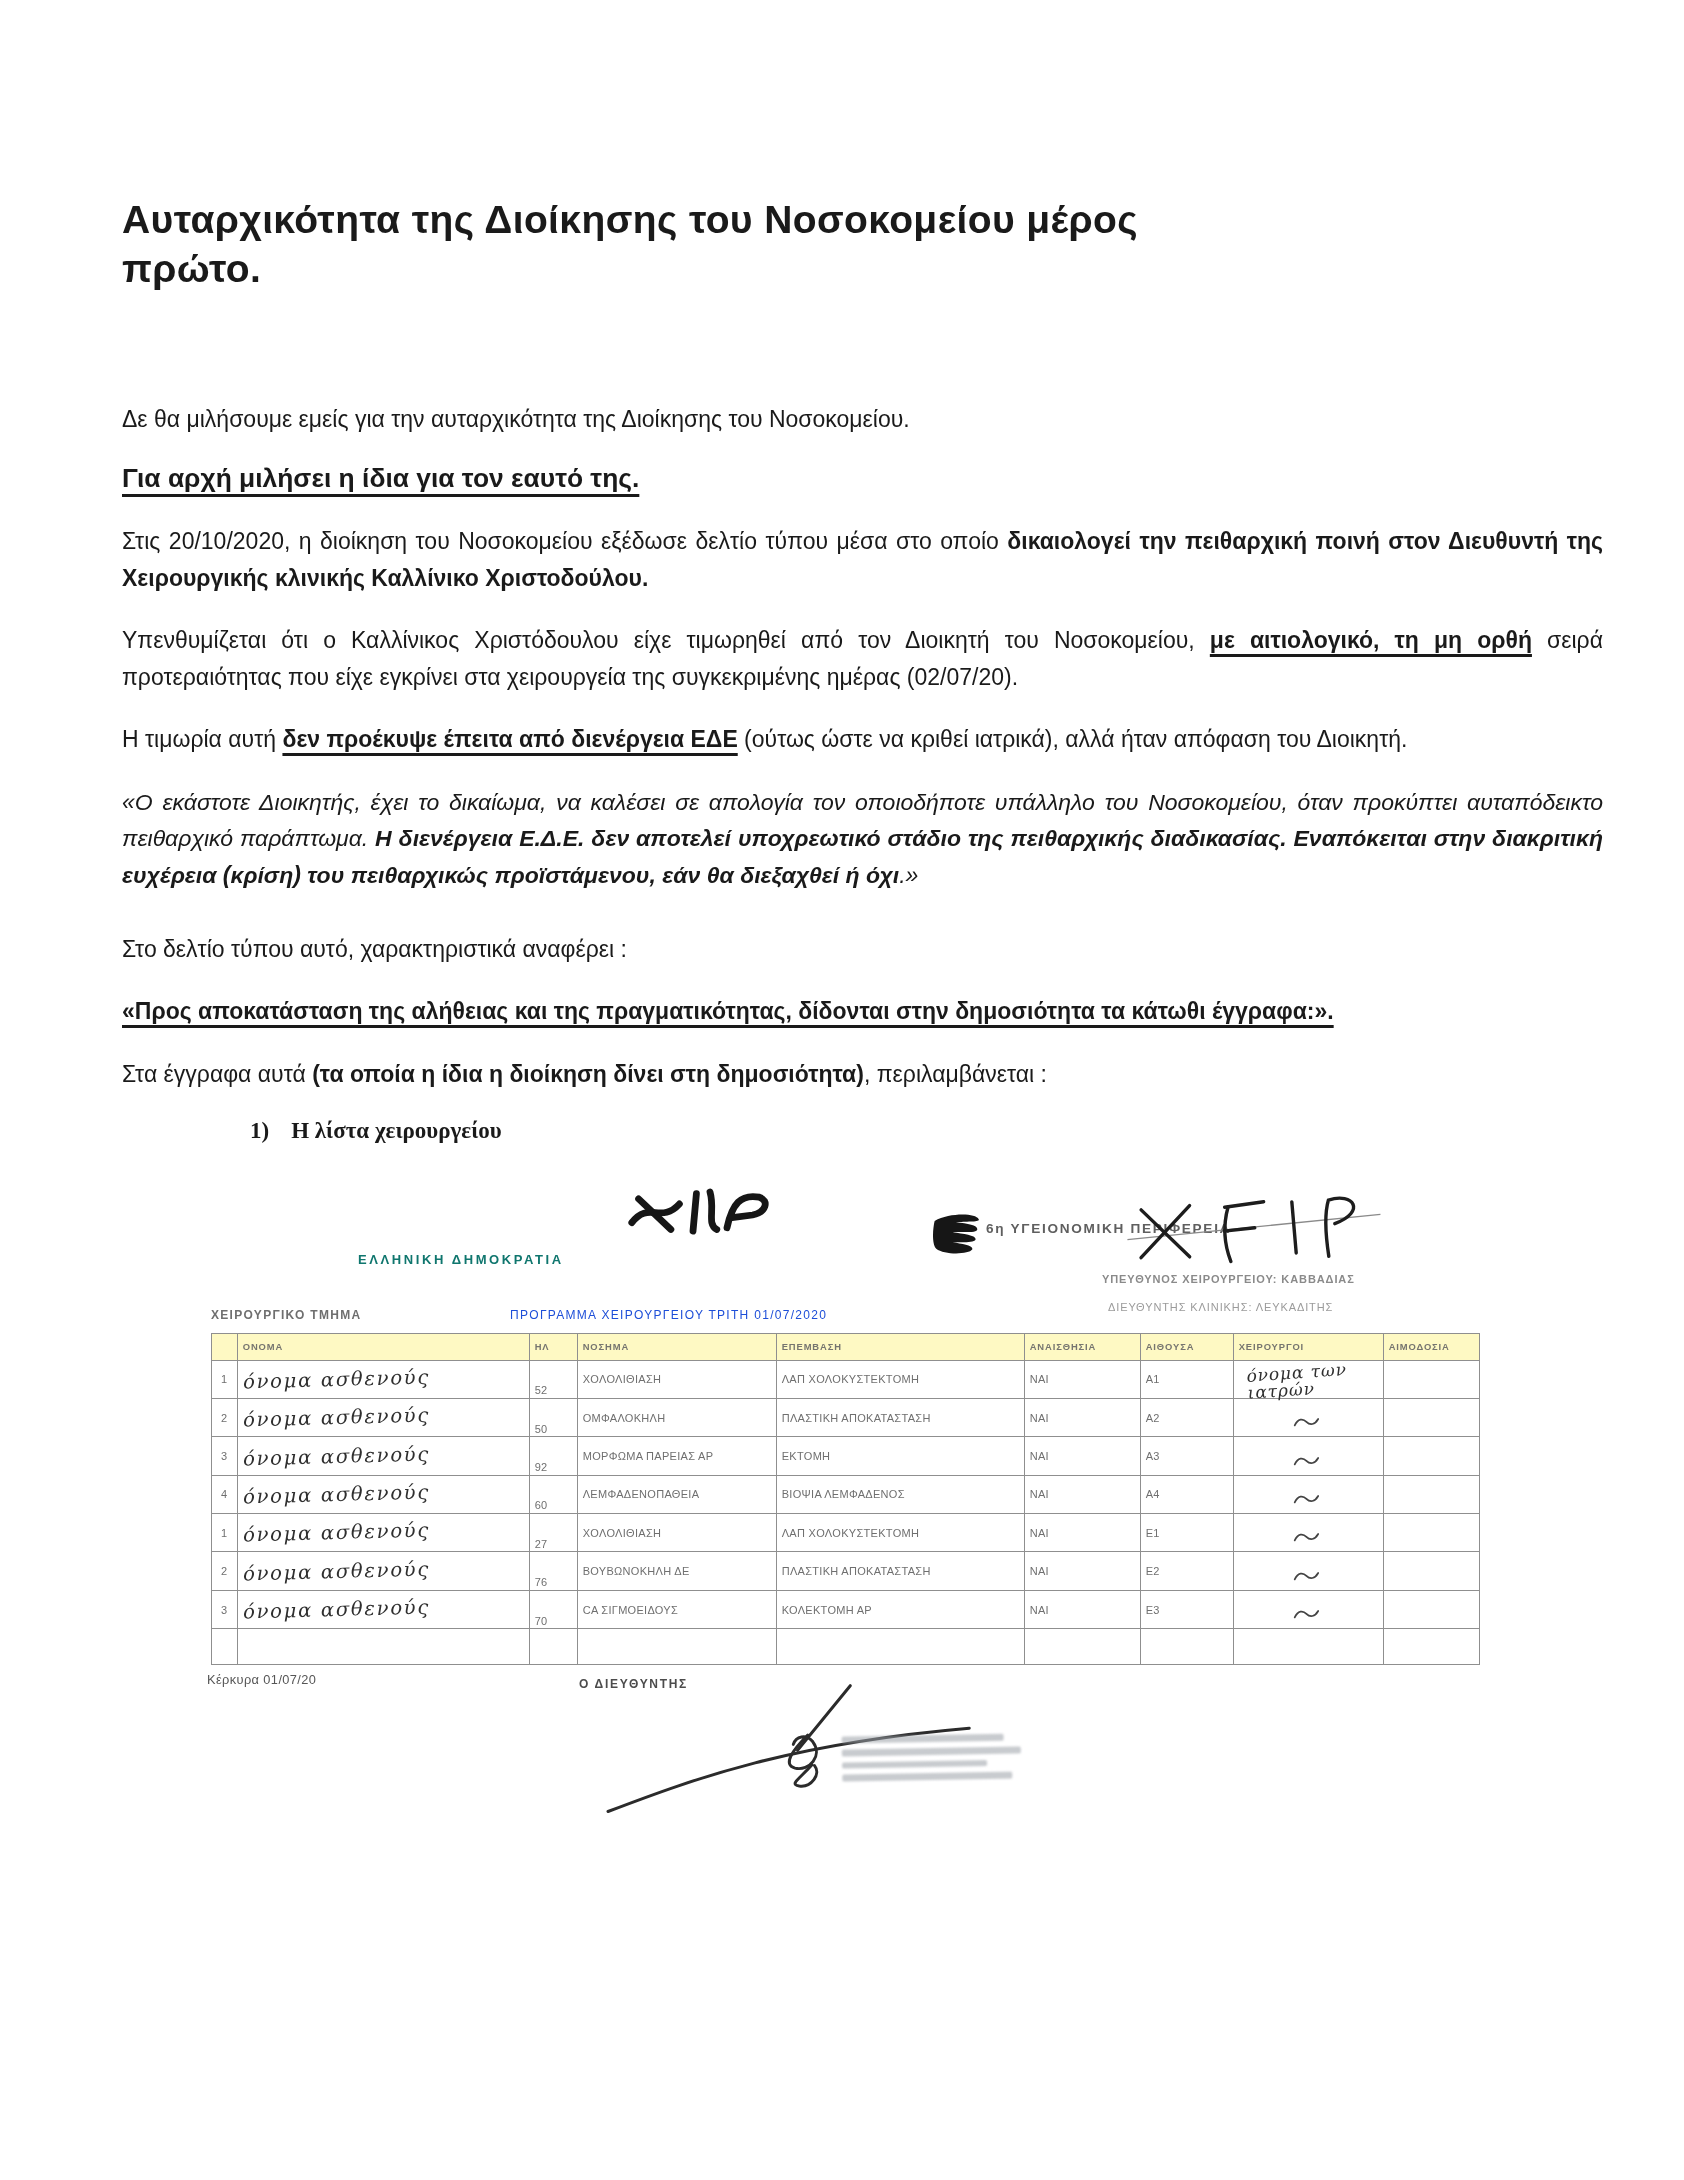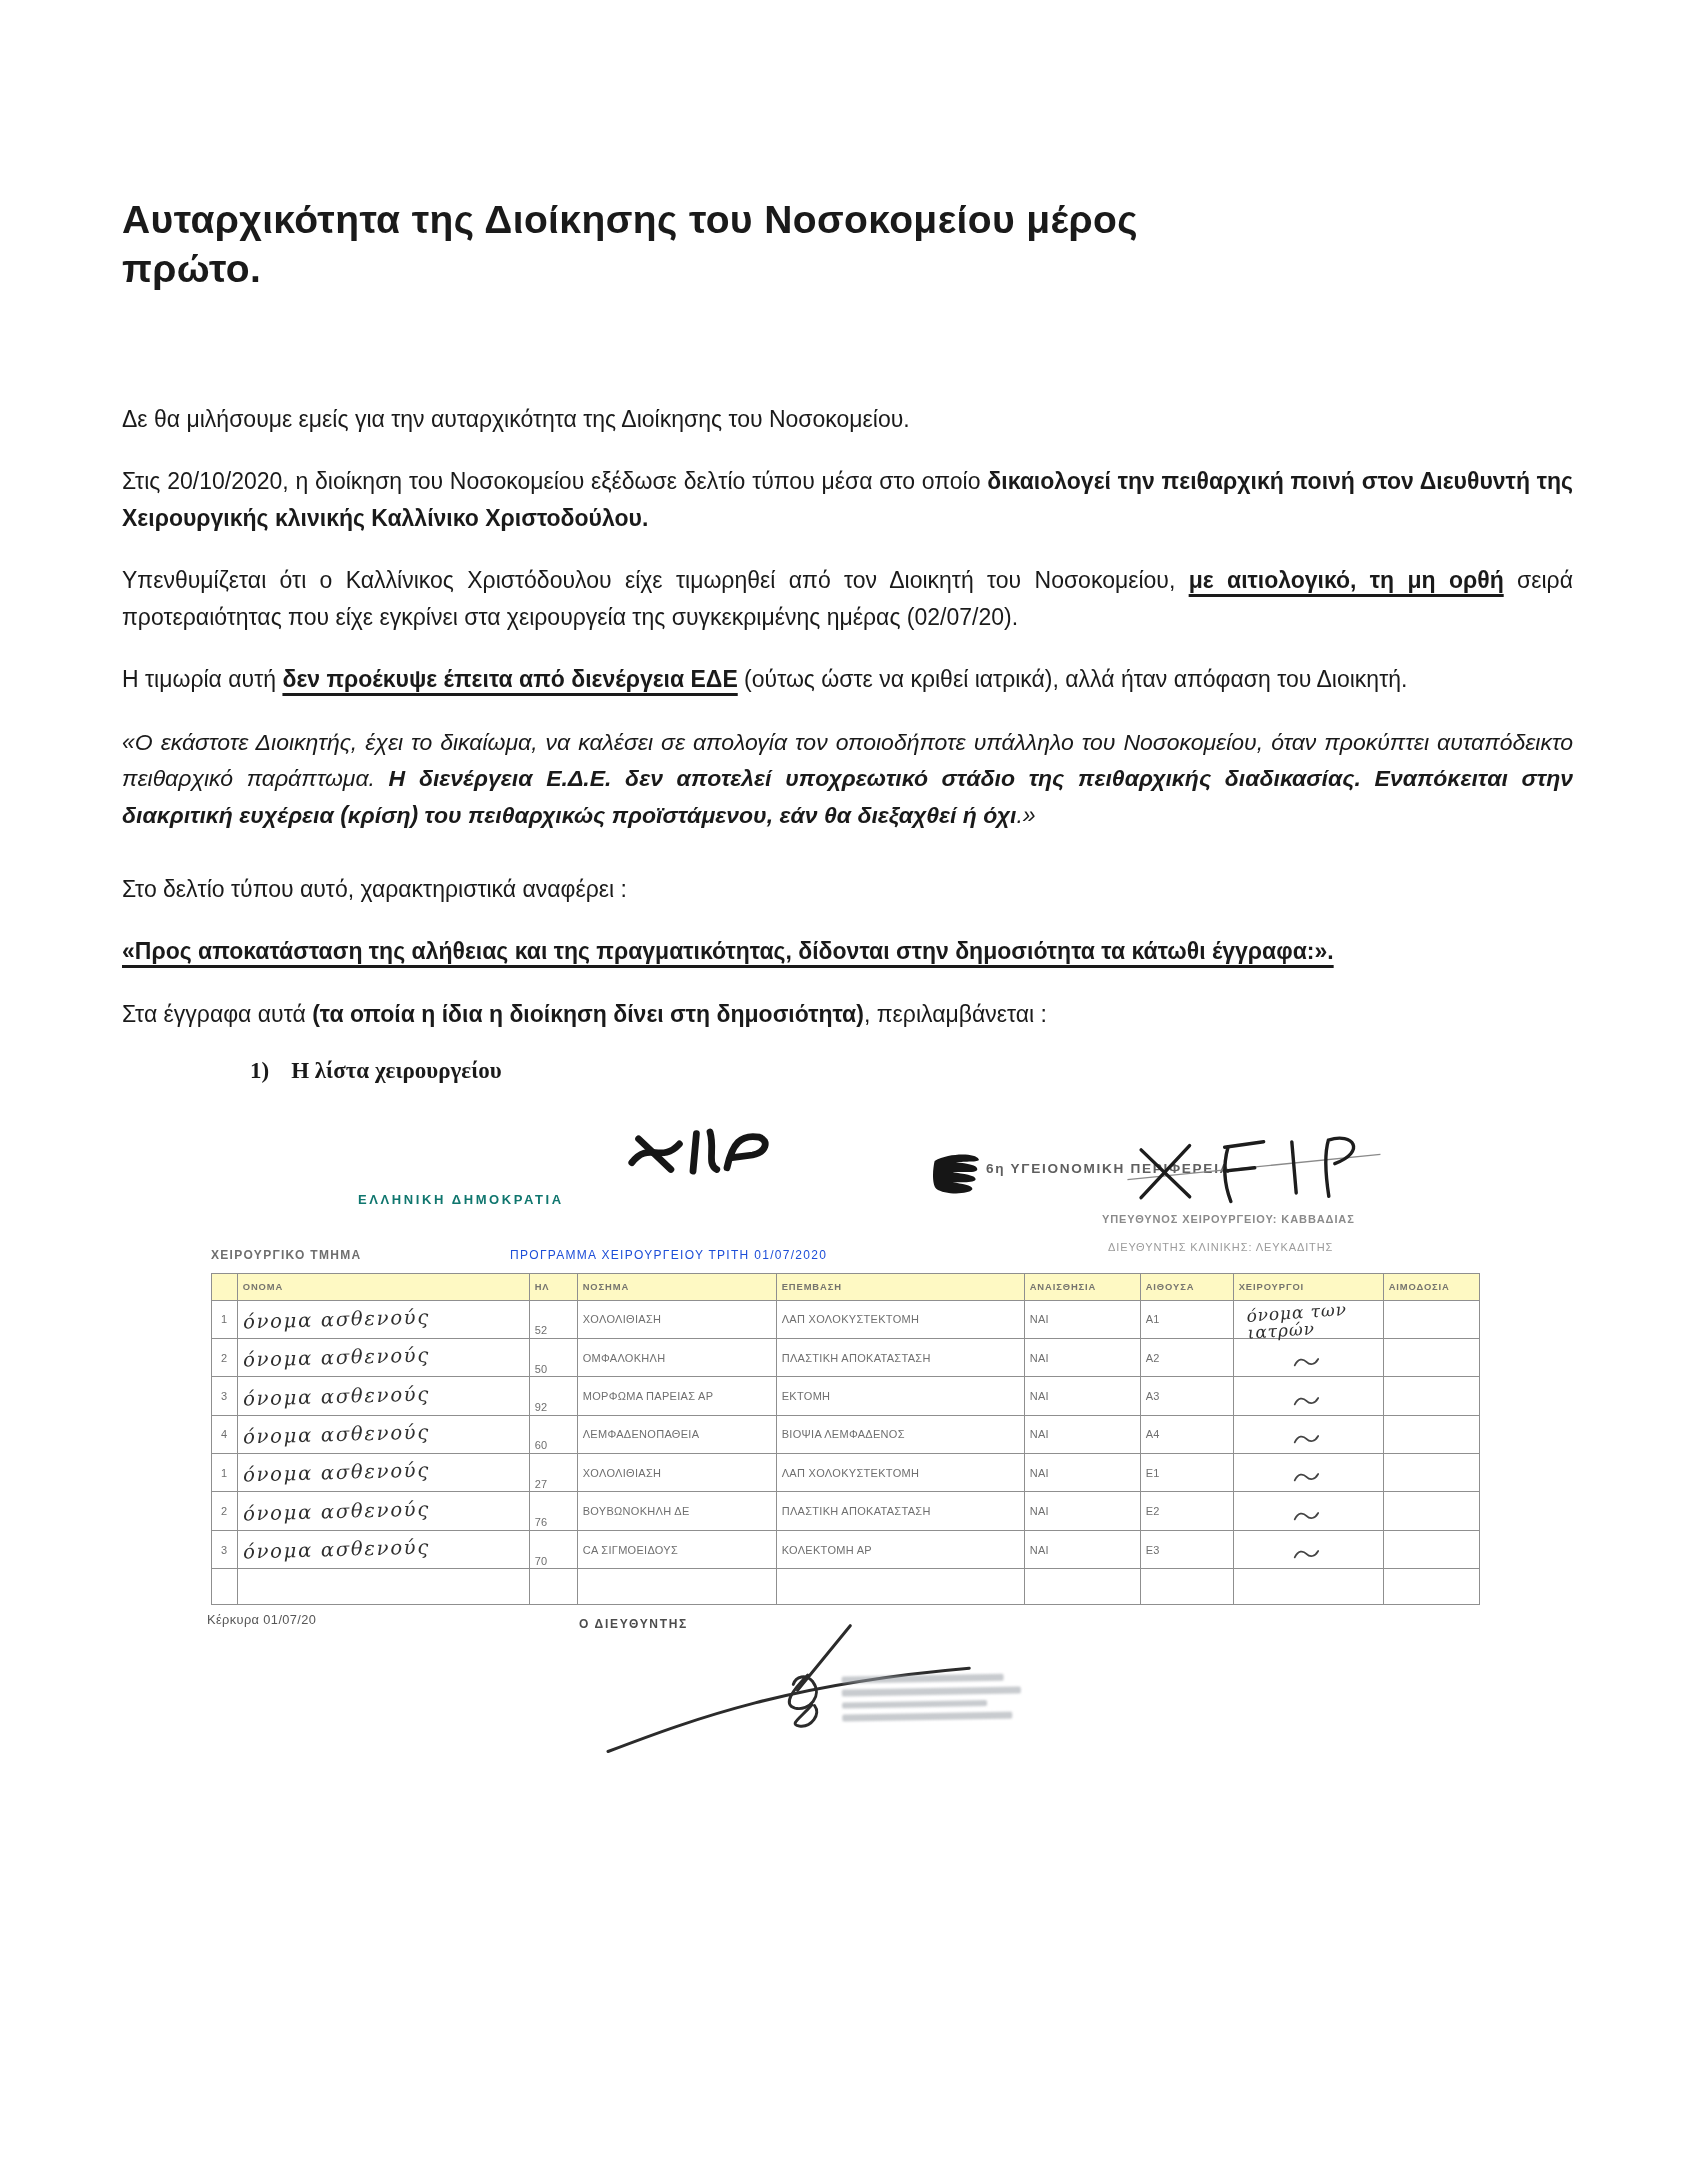--- a/index.html
+++ b/index.html
@@ -1,18 +1,18 @@
 <!DOCTYPE html>
 <html lang="el" style="font-size:13.6px"><head>
 <meta charset="utf-8">
 <style>
   html,body{margin:0;padding:0;background:#ffffff;}
   body{width:1685px;height:2181px;overflow:hidden;position:relative;
        font-family:"Liberation Sans",sans-serif;color:#1a1a1a;}
-  .page{position:absolute;inset:0;padding:196px 112px 0 122px;box-sizing:border-box;}
+  .page{position:absolute;inset:0;padding:196px 82px 0 122px;box-sizing:border-box;}
 
   .doc-title{font-size:39px;font-weight:bold;line-height:1.25;max-width:1124px;
              margin:0 0 107px 0;letter-spacing:0.4px;}
   .para{font-size:23px;line-height:1.6;margin:0 0 25.6px 0;}
   .j{text-align:justify;}
   .h2{font-size:26.4px;font-weight:bold;margin:0 0 29px 0;
       text-decoration:underline;text-decoration-thickness:3px;text-underline-offset:6.8px;}
   .b{font-weight:bold;}
   .i{font-style:italic;}
   .u{text-decoration:underline;text-decoration-thickness:3px;text-underline-offset:6px;}
@@ -61,20 +61,21 @@
 </style>
 </head>
 <body>
 
 <div class="page">
 
   <h1 class="doc-title">Αυταρχικότητα της Διοίκησης του Νοσοκομείου μέρος πρώτο.</h1>
 
   <p class="para">Δε θα μιλήσουμε εμείς για την αυταρχικότητα της Διοίκησης του Νοσοκομείου.</p>
 
+  <p class="h2">Για αρχή  μιλήσει η ίδια για τον εαυτό της.</p>
 
   <p class="para j"><span>Στις 20/10/2020, η διοίκηση του Νοσοκομείου εξέδωσε δελτίο τύπου μέσα στο οποίο </span><span class="b">δικαιολογεί την πειθαρχική ποινή στον Διευθυντή της Χειρουργικής κλινικής Καλλίνικο Χριστοδούλου.</span></p>
 
   <p class="para j"><span>Υπενθυμίζεται ότι ο Καλλίνικος Χριστόδουλου είχε τιμωρηθεί από τον Διοικητή του Νοσοκομείου, </span><span class="b u">με αιτιολογικό, τη μη ορθή</span><span> σειρά προτεραιότητας που είχε εγκρίνει στα χειρουργεία της συγκεκριμένης ημέρας (02/07/20).</span></p>
 
   <p class="para j"><span>Η τιμωρία αυτή </span><span class="b u">δεν προέκυψε έπειτα από διενέργεια ΕΔΕ</span><span> (ούτως ώστε να κριθεί ιατρικά), αλλά ήταν απόφαση του Διοικητή.</span></p>
 
 
   <p class="para j quote"><span class="i">«Ο εκάστοτε Διοικητής, έχει το δικαίωμα, να καλέσει σε απολογία τον οποιοδήποτε υπάλληλο του Νοσοκομείου, όταν προκύπτει αυταπόδεικτο πειθαρχικό παράπτωμα. </span><span class="b i">Η διενέργεια Ε.Δ.Ε. δεν αποτελεί υποχρεωτικό στάδιο της πειθαρχικής διαδικασίας. Εναπόκειται στην διακριτική ευχέρεια (κρίση) του πειθαρχικώς προϊστάμενου, εάν θα διεξαχθεί ή όχι</span><span class="i">.»</span></p>
 

